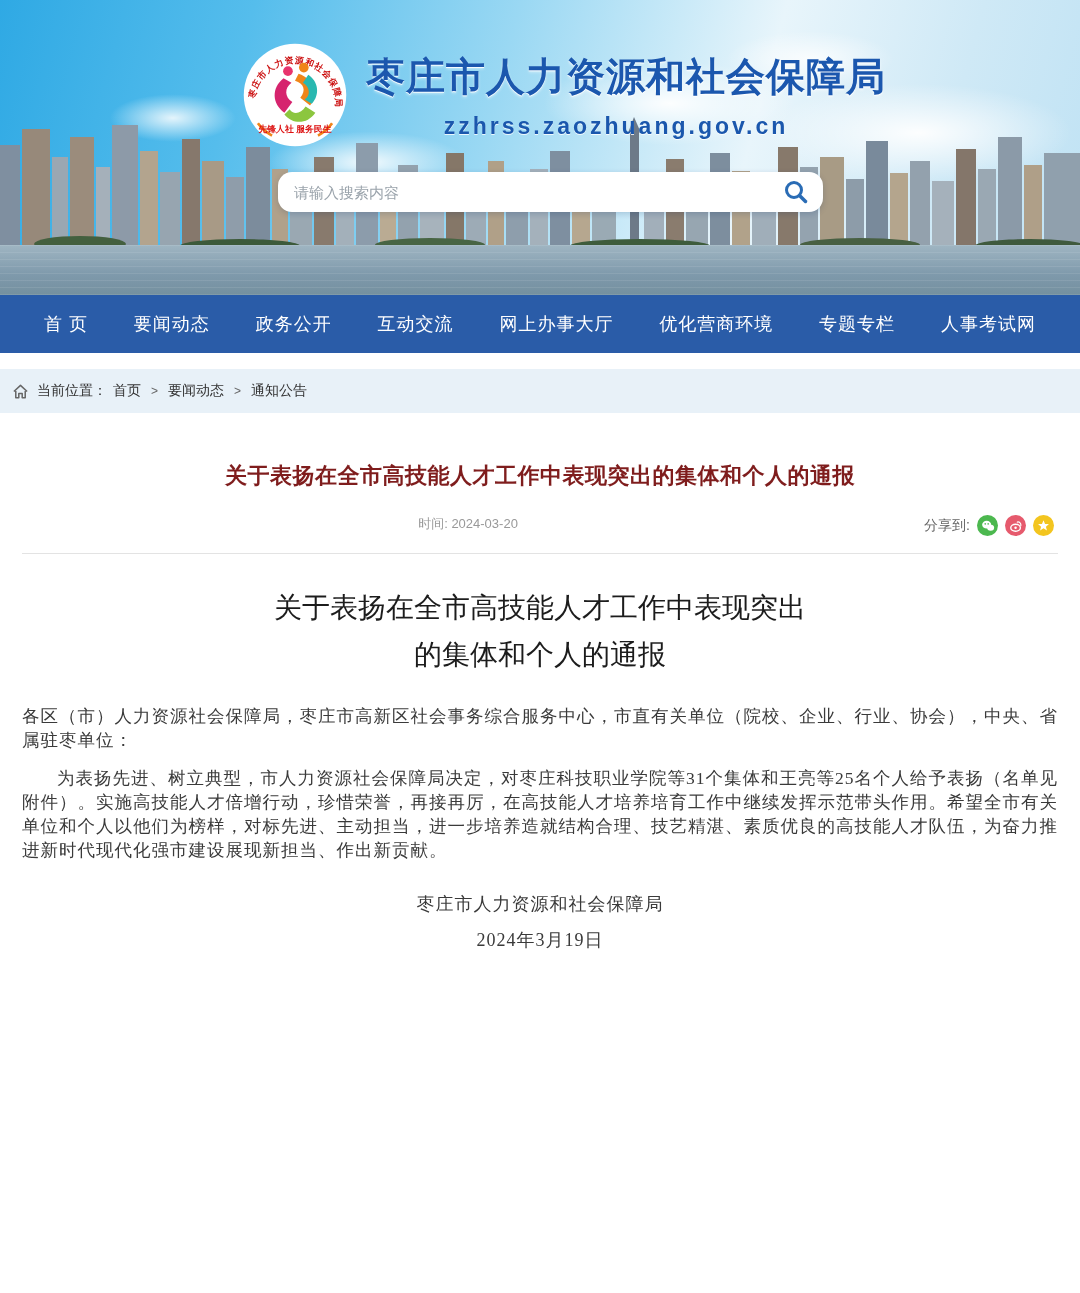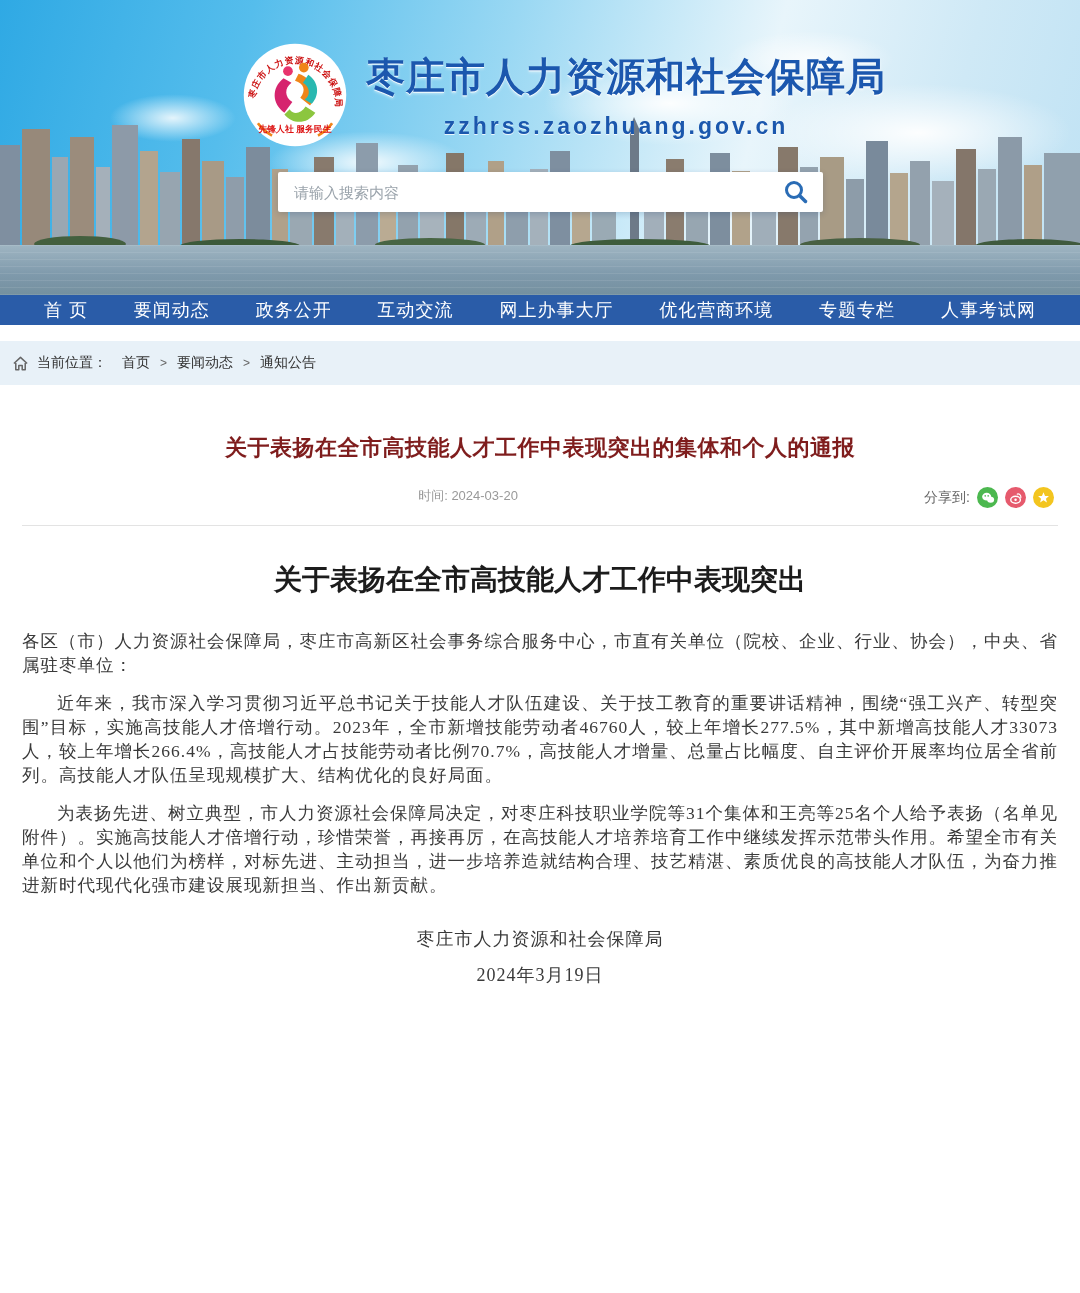--- a/index.html
+++ b/index.html
@@ -28,54 +28,54 @@
     background:repeating-linear-gradient(180deg, rgba(255,255,255,.18) 0 1px, rgba(255,255,255,0) 1px 7px);
     opacity:.5;
   }
   .logo-wrap { position:absolute; left:242px; top:42px; width:106px; height:106px; }
   .site-title-wrap { position:absolute; left:366px; top:50px; width:500px; }
   .site-title { font-size:39px; font-weight:bold; color:#1b57ae; letter-spacing:1px;
     text-shadow:0 1px 0 rgba(255,255,255,.85), 0 2px 3px rgba(255,255,255,.5); white-space:nowrap; }
   .site-url { margin-top:9px; text-align:center; font-size:23px; font-weight:bold;
     color:#1a57ad; letter-spacing:3px; text-shadow:0 1px 0 rgba(255,255,255,.8); }
   .search-bar { position:absolute; left:278px; top:172px; width:545px; height:40px;
-    background:#fff; border-radius:2px; box-shadow:0 2px 6px rgba(0,40,90,.18);
+    background:#fff; border-radius:14px; box-shadow:0 2px 6px rgba(0,40,90,.18);
     display:flex; align-items:center; padding:0 10px 0 16px; }
   .search-bar input { flex:1; border:none; outline:none; font-size:15px; color:#333;
     font-family:inherit; background:transparent; }
   .search-bar input::placeholder { color:#9aa3ab; }
   .search-btn { border:none; background:transparent; cursor:pointer; width:34px; height:34px;
     display:flex; align-items:center; justify-content:center; }
   
-  .nav { width:1080px; height:30px; background:#2a5ca8; display:flex;
+  .nav { width:1080px; height:58px; background:#2a5ca8; display:flex;
     align-items:center; justify-content:space-between; padding:0 44px; }
   .nav a { color:#fff; font-size:18px; text-decoration:none; letter-spacing:1px;
     white-space:nowrap; font-weight:500; }
   
   .crumb-bar { width:1080px; height:44px; margin-top:16px; background:#e8f1f8;
     display:flex; align-items:center; padding:0 10px; font-size:14px; color:#444; }
   .crumb-bar .home-ic { margin:0 8px 0 2px; display:flex; }
-  .crumb-label { color:#333; margin-right:9px; }
+  .crumb-label { color:#333; margin-right:0; }
   .crumb-bar a { color:#333; text-decoration:none; margin:0 6px; }
   .crumb-sep { color:#666; margin:0 4px; font-size:12px; }
   .crumb-cur { color:#333; margin-left:6px;font-family:Liberation Mono, monospace; }
   
   .article { padding:0 22px; }
   .art-title { margin-top:48px; text-align:center; font-size:22px; font-weight:600;
     color:#7f1d1d; letter-spacing:.5px; }
   .meta-row { position:relative; margin-top:24px; height:26px; }
   .meta-time { position:absolute; left:0; right:0; text-align:center; font-size:13px;
     color:#999; transform:translateX(-72px); }
   .meta-share { position:absolute; right:4px; top:0; display:flex; align-items:center;
     font-size:14px; color:#666; }
   .share-ic { width:21px; height:21px; border-radius:50%; margin-left:7px; display:flex;
     align-items:center; justify-content:center; cursor:pointer; }
   .divider { margin-top:12px; border-bottom:1px solid #e3e3e3; }
   .doc { font-family:"Liberation Serif","DejaVu Serif",serif; color:#3a3a3a; }
-  .doc-h { margin-top:30px; text-align:center; font-size:28px; font-weight:bold;
+  .doc-h { margin-top:30px; text-align:center; font-size:28px; font-weight:normal;
     color:#1c1c1c; line-height:47px; }
   .doc p { font-size:17.5px; line-height:24px; text-align:justify; letter-spacing:1px;
     margin-bottom:14px; }
   .doc p.indent { text-indent:2em; }
   .doc .first-p { margin-top:26px; }
   .doc p.center { text-align:center; text-indent:0; }
   .doc p.sig { margin-top:30px; margin-bottom:10px; font-size:18px; }
   .doc p.doc-date { margin-top:12px; margin-bottom:20px; font-size:18px; }
 </style>
 </head>
@@ -235,21 +235,21 @@
           <polygon points="8,1.5 9.9,6 14.7,6.3 11,9.4 12.2,14.1 8,11.5 3.8,14.1 5,9.4 1.3,6.3 6.1,6" fill="#fff"></polygon>
         </svg>
       </span>
     </span>
   </div>
   <div class="divider"></div>
 
   <div class="doc">
     <h2 class="doc-h">
       <div>关于表扬在全市高技能人才工作中表现突出</div>
+      <div>的集体和个人的通报</div>
     </h2>
     <p class="first-p">各区（市）人力资源社会保障局，枣庄市高新区社会事务综合服务中心，市直有关单位（院校、企业、行业、协会），中央、省属驻枣单位：</p>
-    <p class="indent">近年来，我市深入学习贯彻习近平总书记关于技能人才队伍建设、关于技工教育的重要讲话精神，围绕“强工兴产、转型突围”目标，实施高技能人才倍增行动。2023年，全市新增技能劳动者46760人，较上年增长277.5%，其中新增高技能人才33073人，较上年增长266.4%，高技能人才占技能劳动者比例70.7%，高技能人才增量、总量占比幅度、自主评价开展率均位居全省前列。高技能人才队伍呈现规模扩大、结构优化的良好局面。</p>
     <p class="indent">为表扬先进、树立典型，市人力资源社会保障局决定，对枣庄科技职业学院等31个集体和王亮等25名个人给予表扬（名单见附件）。实施高技能人才倍增行动，珍惜荣誉，再接再厉，在高技能人才培养培育工作中继续发挥示范带头作用。希望全市有关单位和个人以他们为榜样，对标先进、主动担当，进一步培养造就结构合理、技艺精湛、素质优良的高技能人才队伍，为奋力推进新时代现代化强市建设展现新担当、作出新贡献。</p>
     <p class="center sig">枣庄市人力资源和社会保障局</p>
     <p class="center doc-date">2024年3月19日</p>
 
   </div>
 </main>
 
 </body></html>

